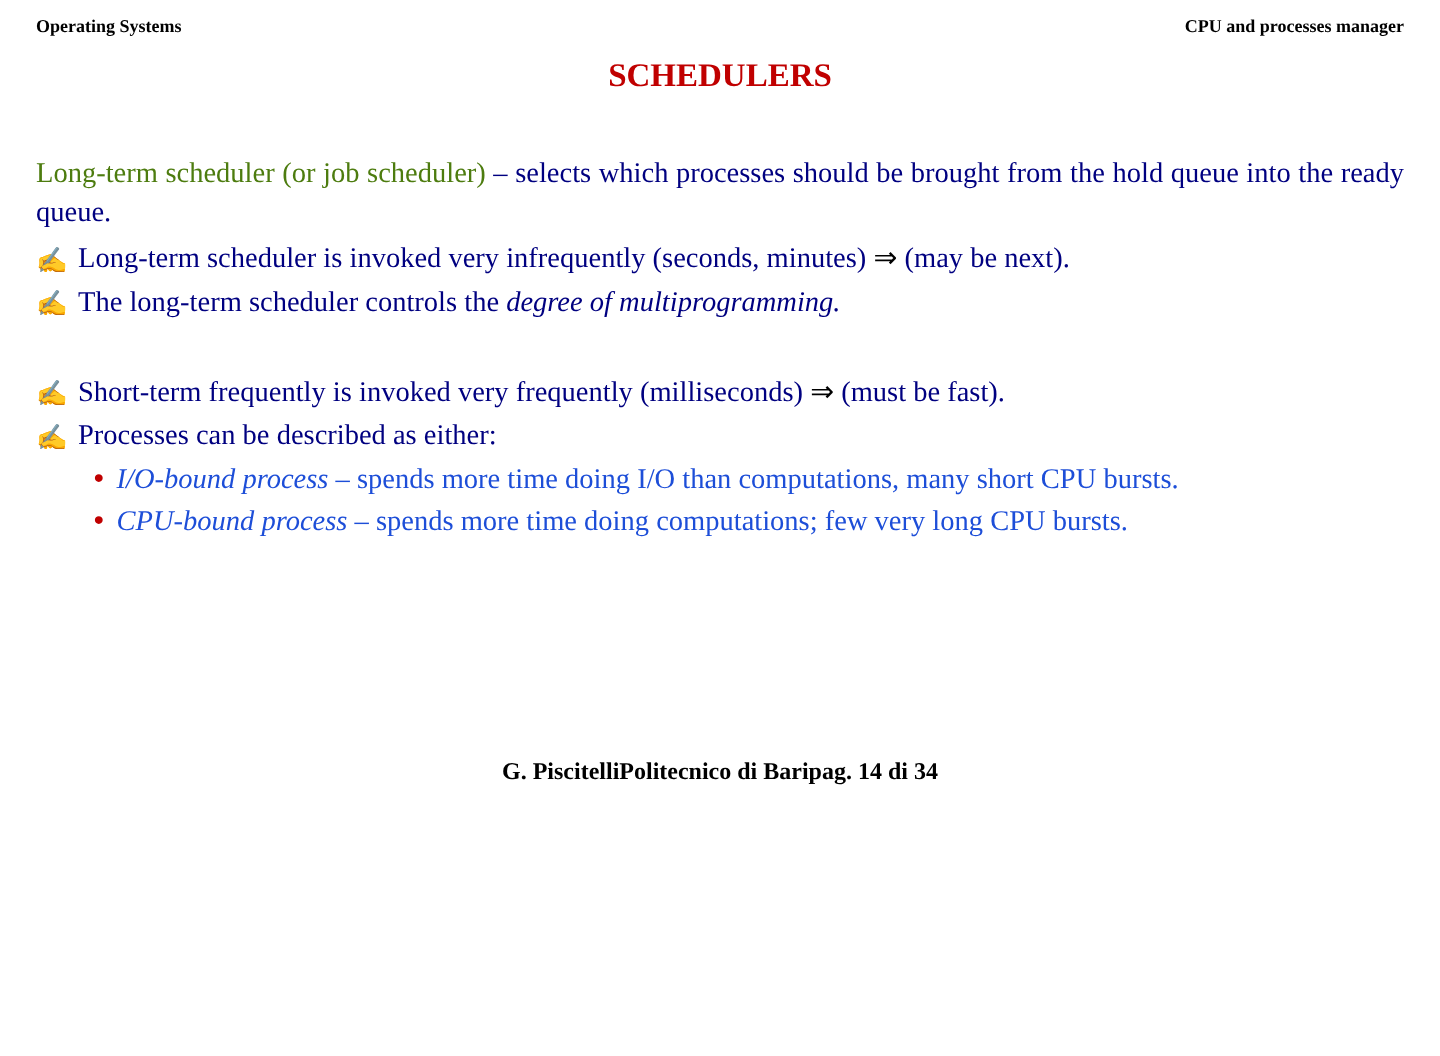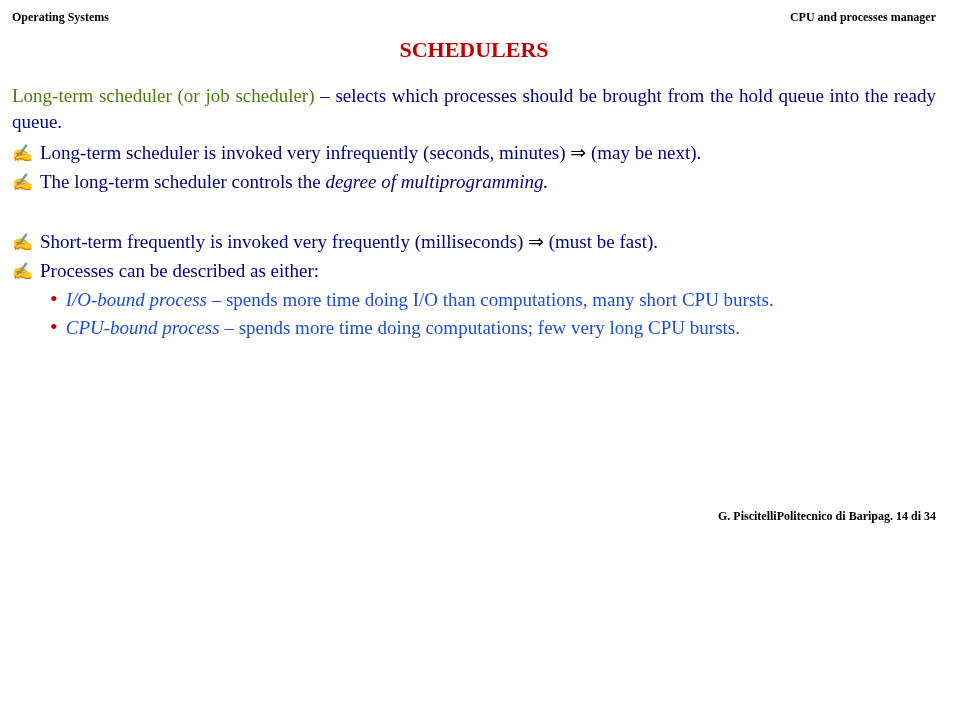--- a/index.html
+++ b/index.html
@@ -1,37 +1,37 @@
 <!DOCTYPE html>
 <html><head>
 <meta charset="utf-8">
 <style>
   * { margin: 0; padding: 0; box-sizing: border-box; }
   html, body { width: 960px; height: 704px; background: #fff; font-family: "Comic Sans MS", "Segoe Script", cursive; }
   .page {
     width: 960px;
     height: 536px;
     position: relative;
-    padding: 10px 24px 0 12px;
+    padding: 10px 24px 0 24px;
   }
   .top-row {
     display: flex;
     justify-content: space-between;
     font-family: "Times New Roman", serif;
     font-size: 12px;
     font-weight: bold;
     color: #000;
   }
   .title {
     text-align: center;
     color: #c00000;
     font-weight: bold;
     font-size: 22px;
     margin-top: 12px;
-    margin-bottom: 20px;
+    margin-bottom: 40px;
     font-family: "Comic Sans MS", cursive;
   }
   .para {
     font-size: 19px;
     color: #000080;
     line-height: 1.35;
     margin-bottom: 6px;
     font-family: "Comic Sans MS", cursive;
     text-align: justify;
   }
@@ -85,23 +85,23 @@
     font-family: "Comic Sans MS", cursive;
     flex: 1;
     text-align: justify;
   }
   .footer {
     position: absolute;
     bottom: 12px;
     left: 24px;
     right: 24px;
     display: flex;
-    justify-content: flex-end;
+    justify-content: center;
     font-family: "Times New Roman", serif;
-    font-size: 12px;
+    font-size: 16px;
     font-weight: bold;
     color: #000;
   }
   .arrow { font-family: "Times New Roman", serif; }
 </style>
 </head>
 <body>
 
 <div class="page">
 

